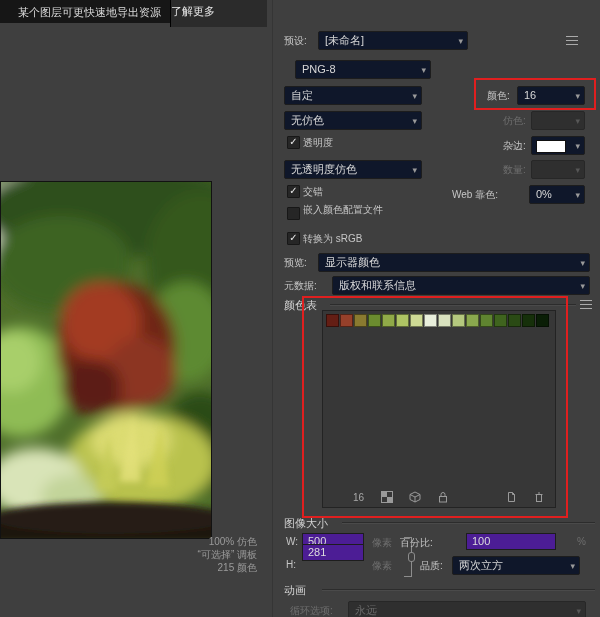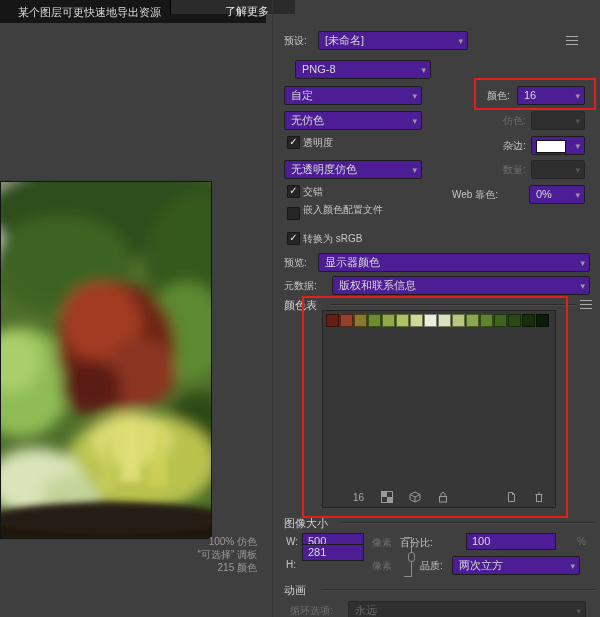--- a/index.html
+++ b/index.html
@@ -2,41 +2,41 @@
 <html style="--accent: #e01f1f;"><head>
 <meta charset="utf-8">
 <style>
   html,body{margin:0;padding:0;background:#2a2a2a;}
   .app{position:relative;width:600px;height:617px;background:#3f3f3f;overflow:hidden;
        font-family:"Liberation Sans","DejaVu Sans",sans-serif;color:#cccccc;}
 
   
   .topbar{position:absolute;left:0;top:0;width:266px;height:23px;background:#161616;}
   .topbar-msg{position:absolute;left:18px;top:5px;font-size:11px;color:#dddddd;white-space:nowrap;}
-  .learn-btn{position:absolute;left:170px;top:0;width:96px;height:14px;background:#2b2b2b;
-             border-left:1px solid #000;text-align:center;line-height:23px;font-size:11px;color:#e8e8e8;cursor:pointer;padding-left:28px;}
+  .learn-btn{position:absolute;left:170px;top:0;width:96px;height:27px;background:#2b2b2b;
+             border-left:1px solid #000;line-height:23px;font-size:11px;color:#e8e8e8;cursor:pointer;}
 
   .vline{position:absolute;left:272px;top:0;width:1px;height:617px;background:#353535;}
 
   
   .img-frame{position:absolute;left:0;top:181px;width:212px;height:358px;border:1px solid #121212;
              box-sizing:border-box;background:#4e6e2a;overflow:hidden;}
   .img-frame svg{display:block;width:100%;height:100%;}
 
   .preview-info{position:absolute;left:0;top:535px;width:257px;text-align:right;
                 font-size:10px;line-height:13px;color:#9b9b9b;}
 
   
   .lbl{position:absolute;font-size:10px;color:#c6c6c6;white-space:nowrap;}
   .lbl.dim{color:#6e6e6e;}
   .sec-title{position:absolute;font-size:11px;color:#d2d2d2;white-space:nowrap;}
   .hr{position:absolute;height:1px;background:#2c2c2c;box-shadow:0 1px 0 rgba(255,255,255,0.06);}
 
   
-  .dd{position:absolute;height:19px;background:#4c1d95;border:1px solid #1d1d1d;border-radius:2px;
+  .dd{position:absolute;height:19px;background:#0f172a;border:1px solid #1d1d1d;border-radius:2px;
       font-size:11px;line-height:17px;color:#d8d8d8;padding:0 16px 0 6px;box-sizing:border-box;
       white-space:nowrap;overflow:hidden;cursor:pointer;}
   .dd .arrow{position:absolute;right:4px;top:1px;color:#9a9a9a;font-size:9px;line-height:16px;}
   .dd.disabled{background:#2f2f2f;border-color:#272727;color:#676767;cursor:default;}
   .dd.disabled .arrow{color:#575757;}
   .matte-swatch{position:absolute;left:4px;top:3px;width:28px;height:11px;background:#ffffff;border:1px solid #111;}
 
   
   .cb{position:absolute;width:11px;height:11px;background:#262626;border:1px solid #171717;border-radius:1px;
       text-align:center;line-height:10px;font-size:10px;color:#e9e9e9;cursor:pointer;}

